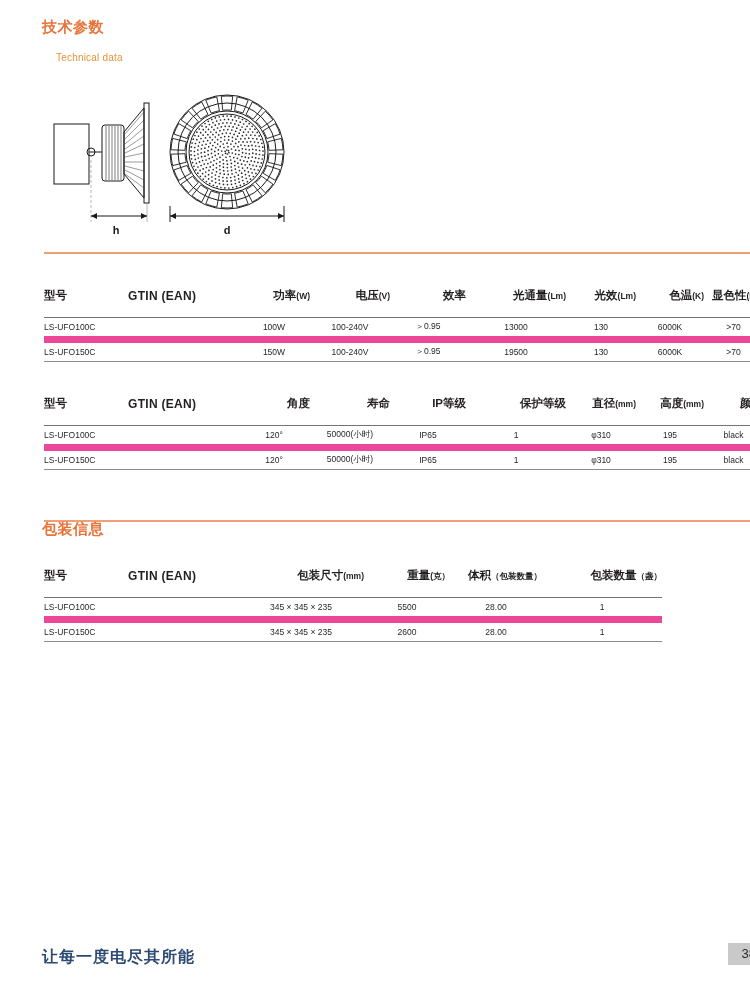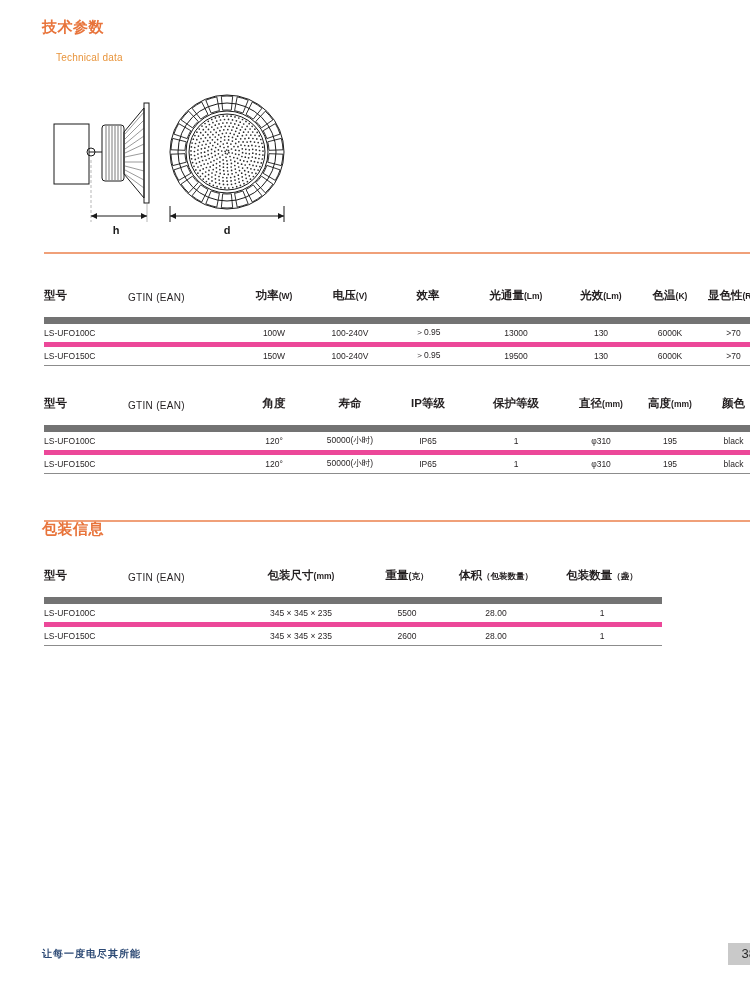--- a/index.html
+++ b/index.html
@@ -53,60 +53,60 @@
   
   .tbl {
     position: absolute;
     border-collapse: collapse;
     table-layout: fixed;
   }
   .tbl th {
     font-size: 11.5px;
     font-weight: bold;
     color: #231f20;
-    text-align: center;
+    text-align: right;
     padding: 0 0 14px 0;
     vertical-align: bottom;
     white-space: nowrap;
     border: none;
   }
   .tbl th .u {
     font-size: 8.5px;
     font-weight: bold;
     letter-spacing: 0;
   }
   .tbl th.gtin {
-    font-size: 10px;
-    font-weight: normal;
+    font-size: 12px;
+    font-weight: bold;
     letter-spacing: 0.3px;
   }
   .tbl th.left,
   .tbl td.left {
     text-align: left;
   }
   .tbl td {
     font-size: 8.5px;
     color: #231f20;
     text-align: center;
     height: 18px;
     padding: 0;
-    border-top: 5px solid #ec4899;
+    border-top: 7px solid #ec4899;
     white-space: nowrap;
   }
   .tbl tbody tr:last-child td {
     border-bottom: 1px solid #8c8c8c;
   }
   .tbl tbody tr:first-child td {
-    border-top: 7px solid #737373;
+    border-top: 1px solid #737373;
   }
 
   
   .footer-slogan {
     position: absolute;
-    font-size: 10px;
+    font-size: 16px;
     font-weight: bold;
     color: #2d4a75;
     letter-spacing: 1px;
   }
   .page-number {
     position: absolute;
     background: #c9c9c9;
     color: #2b2b2b;
     font-size: 13px;
     width: 28px;

